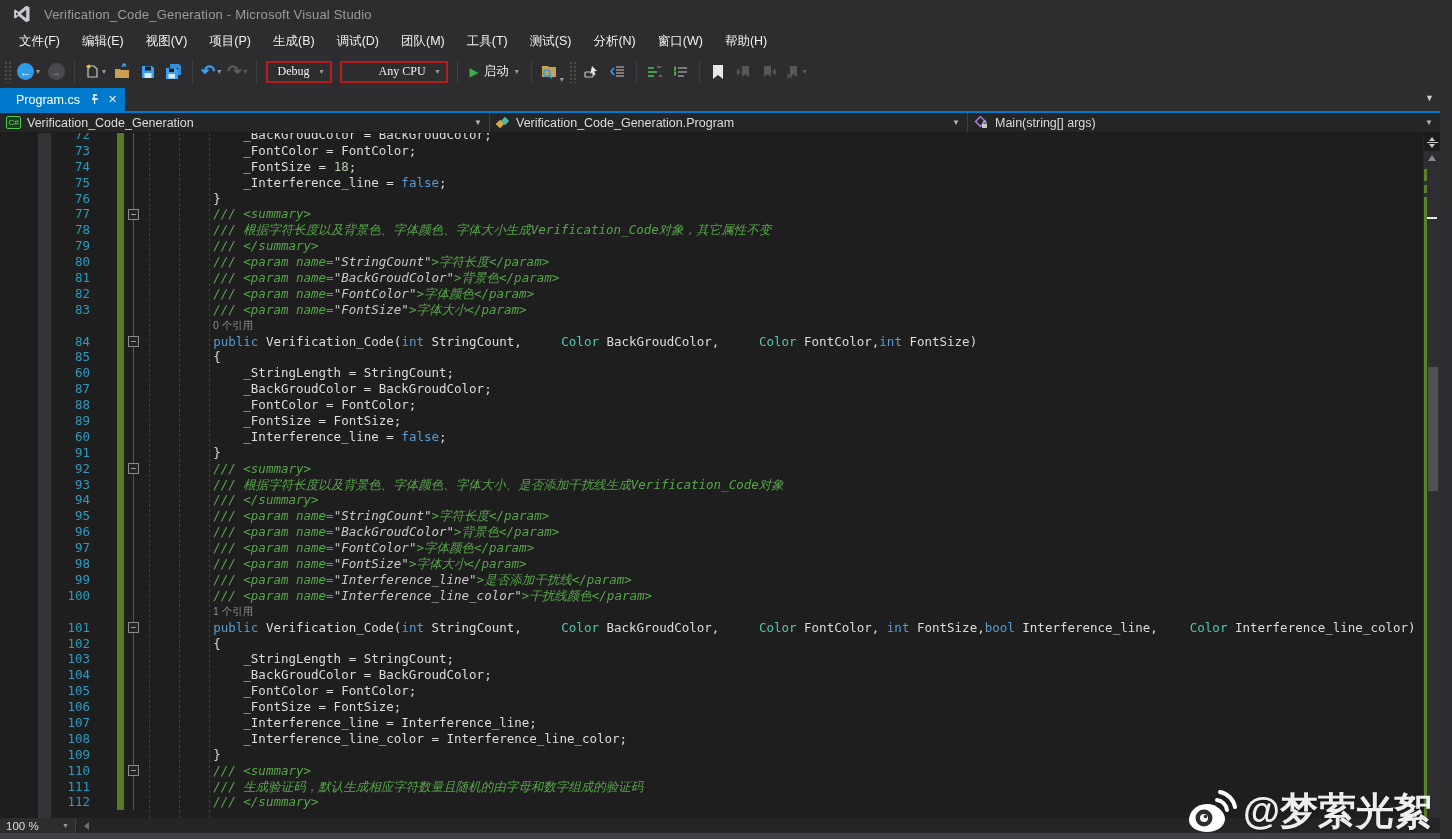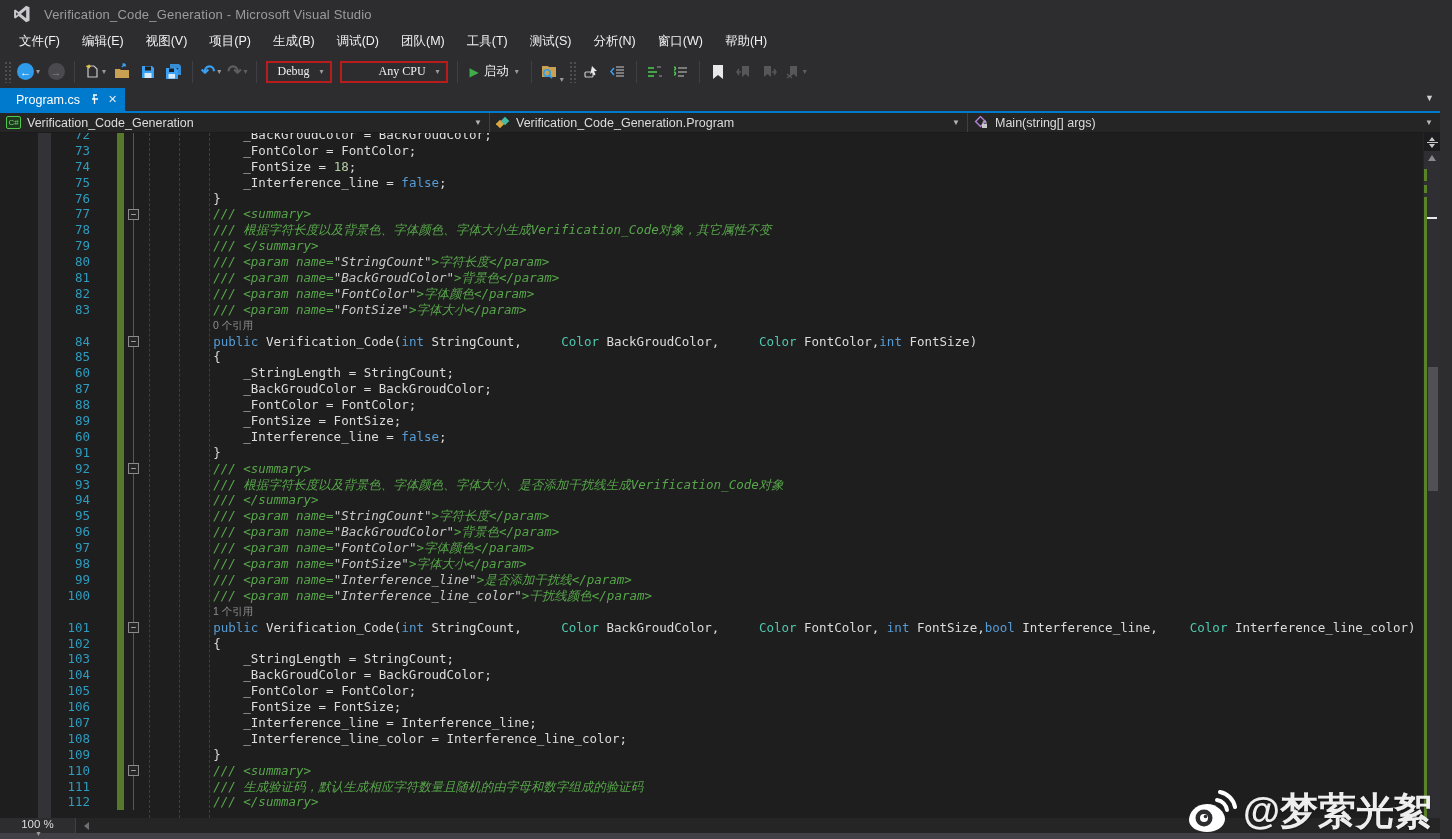--- a/index.html
+++ b/index.html
@@ -94,21 +94,21 @@
                       border-bottom:6px solid #8a8a8a; }
   .sb-track { position:absolute; top:32px; bottom:0; left:0; right:0; }
   .sb-green { position:absolute; left:0; width:3px; background:#5a8228; }
   .sb-caret-mark { position:absolute; left:3px; top:52px; width:10px; height:2px; background:#e8e8e8; }
   .sb-thumb { position:absolute; left:4px; right:2px; top:31%; height:19%; background:#515155; }
 
   
   .hbar { height:15px; background:#252526; display:flex; align-items:center; position:relative; }
   .zoom-combo { height:15px; width:76px; background:#2d2d30; border-right:1px solid #3f3f46;
                 display:flex; align-items:center; justify-content:space-between; padding:0 6px;
-                color:#dcdcdc; font-size:11.5px;flex-direction:column; }
+                color:#dcdcdc; font-size:11.5px; }
   .hbar-left-arrow { width:0; height:0; border-top:4px solid transparent; border-bottom:4px solid transparent;
                      border-right:5px solid #6e6e73; margin-left:8px; }
   .bottomstrip { height:6px; background:#404046; }
 
   
   .watermark { position:absolute; right:8px; bottom:2px; display:flex; align-items:center; gap:6px;
                color:rgba(255,255,255,.93); font-size:38px; font-weight:bold; z-index:50;
                text-shadow:0 1px 2px rgba(0,0,0,.4); }
 </style>
 </head>

